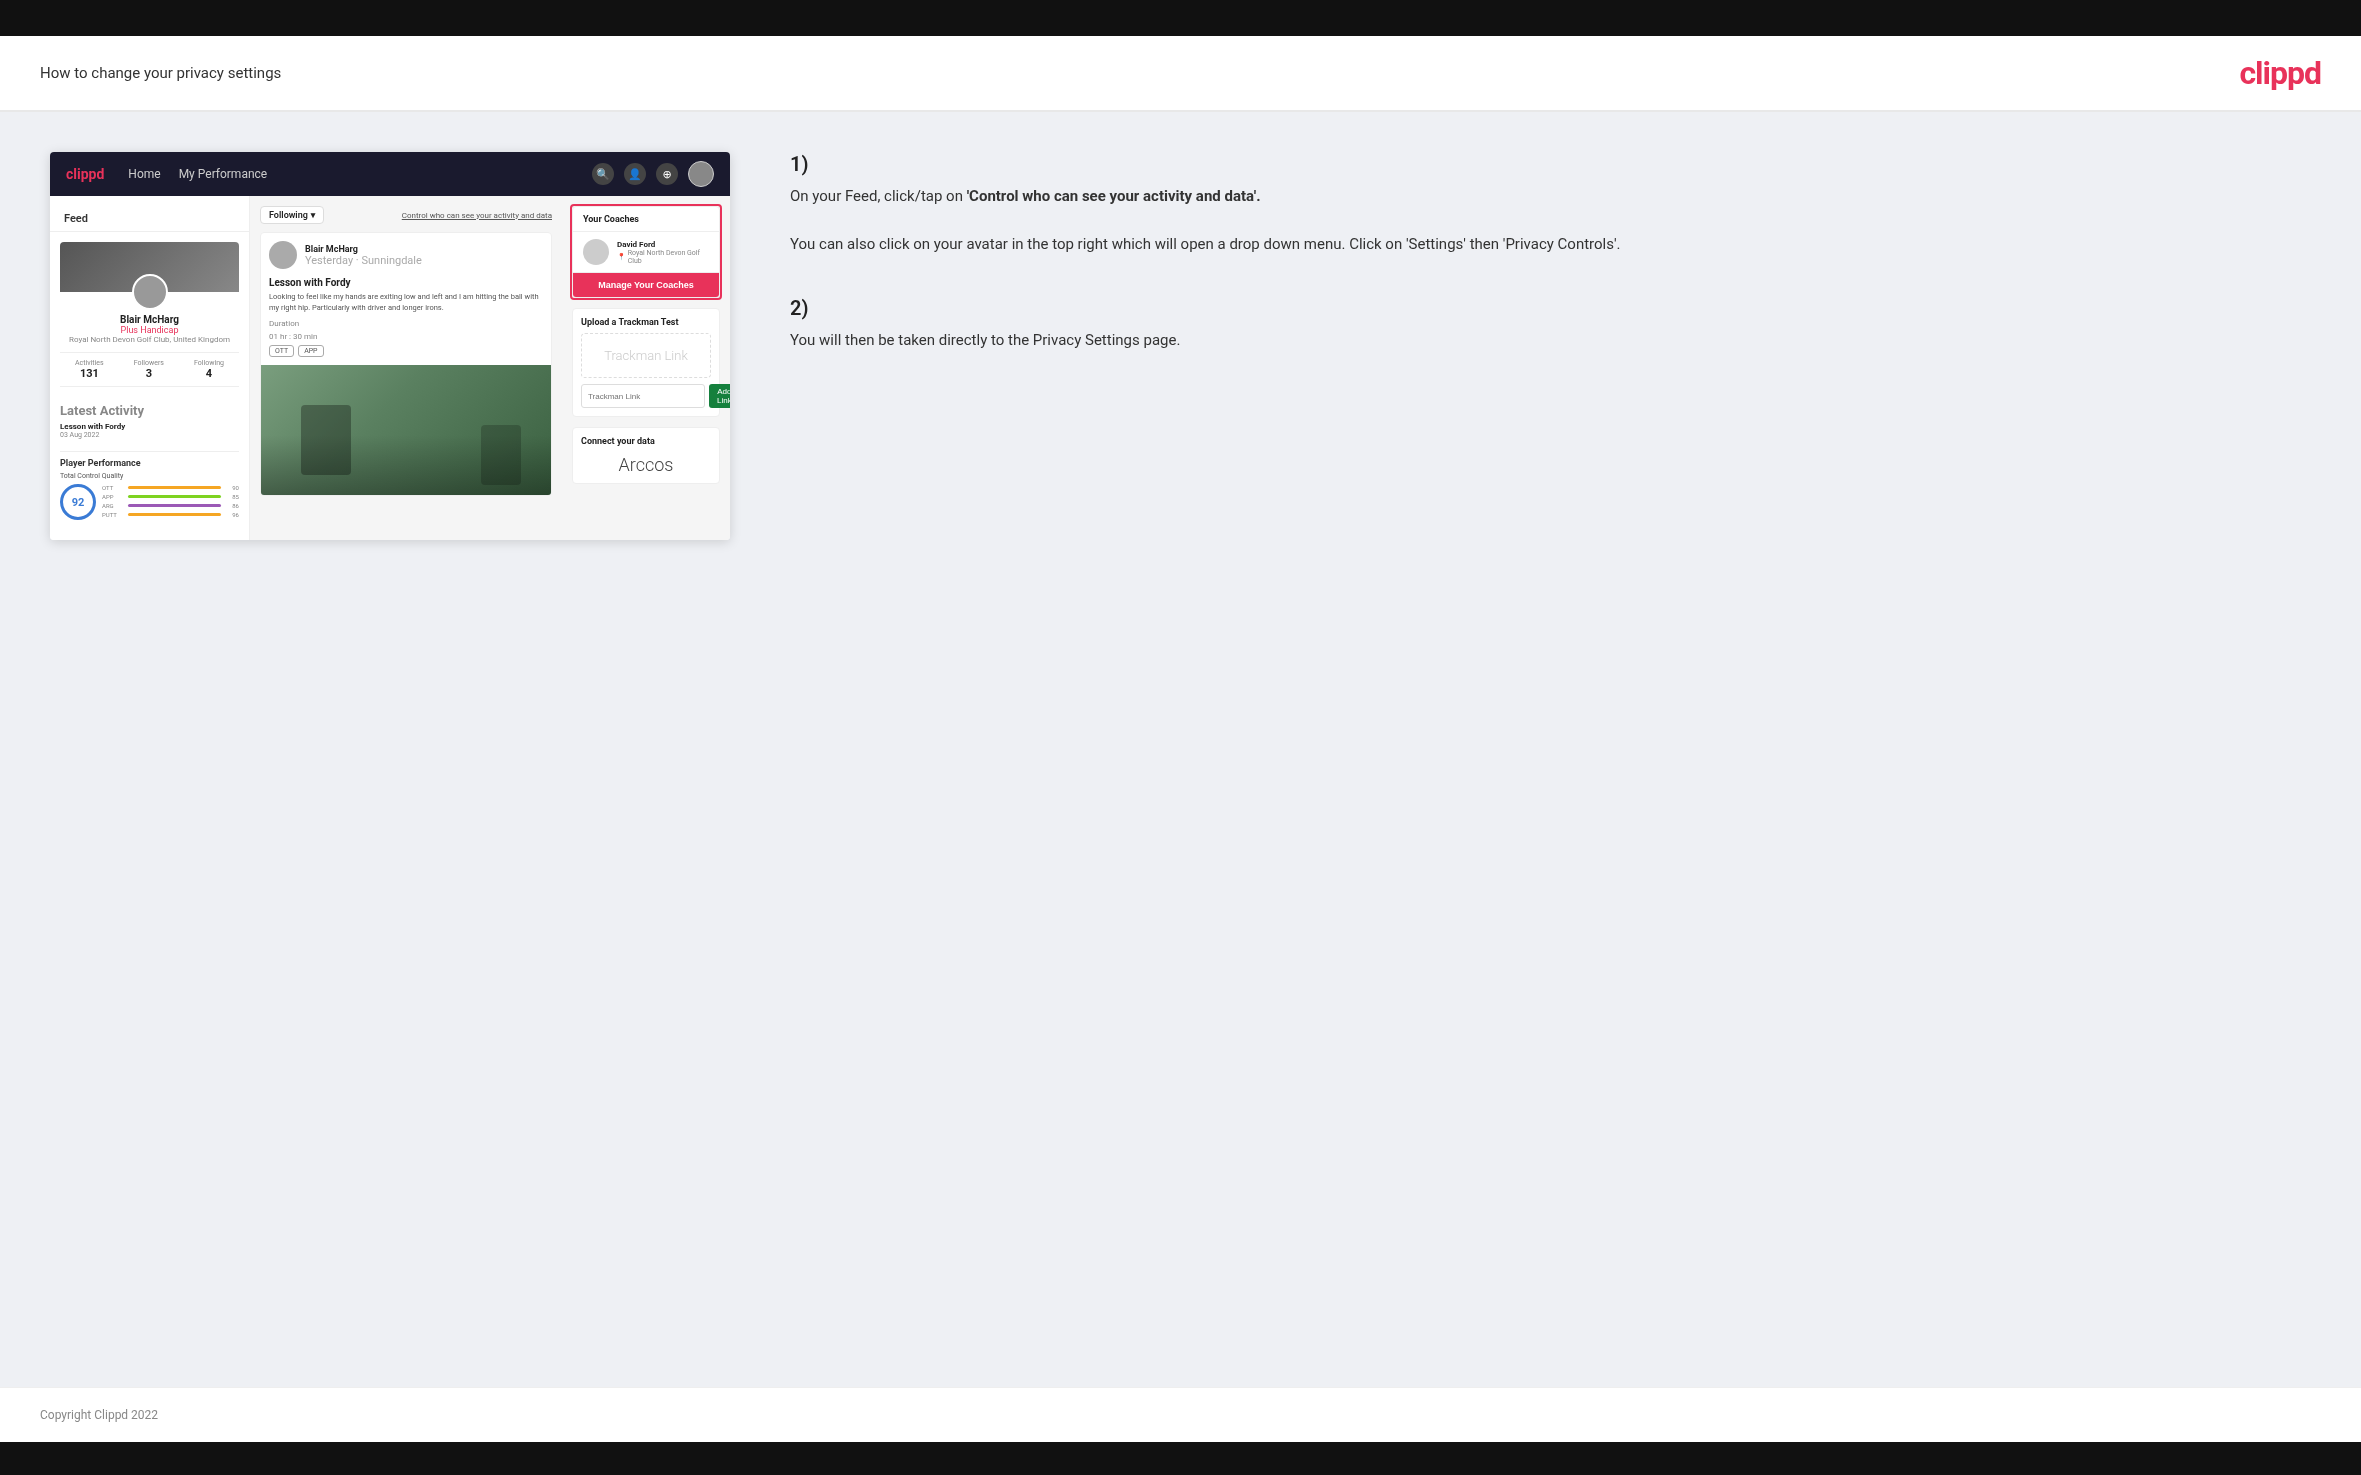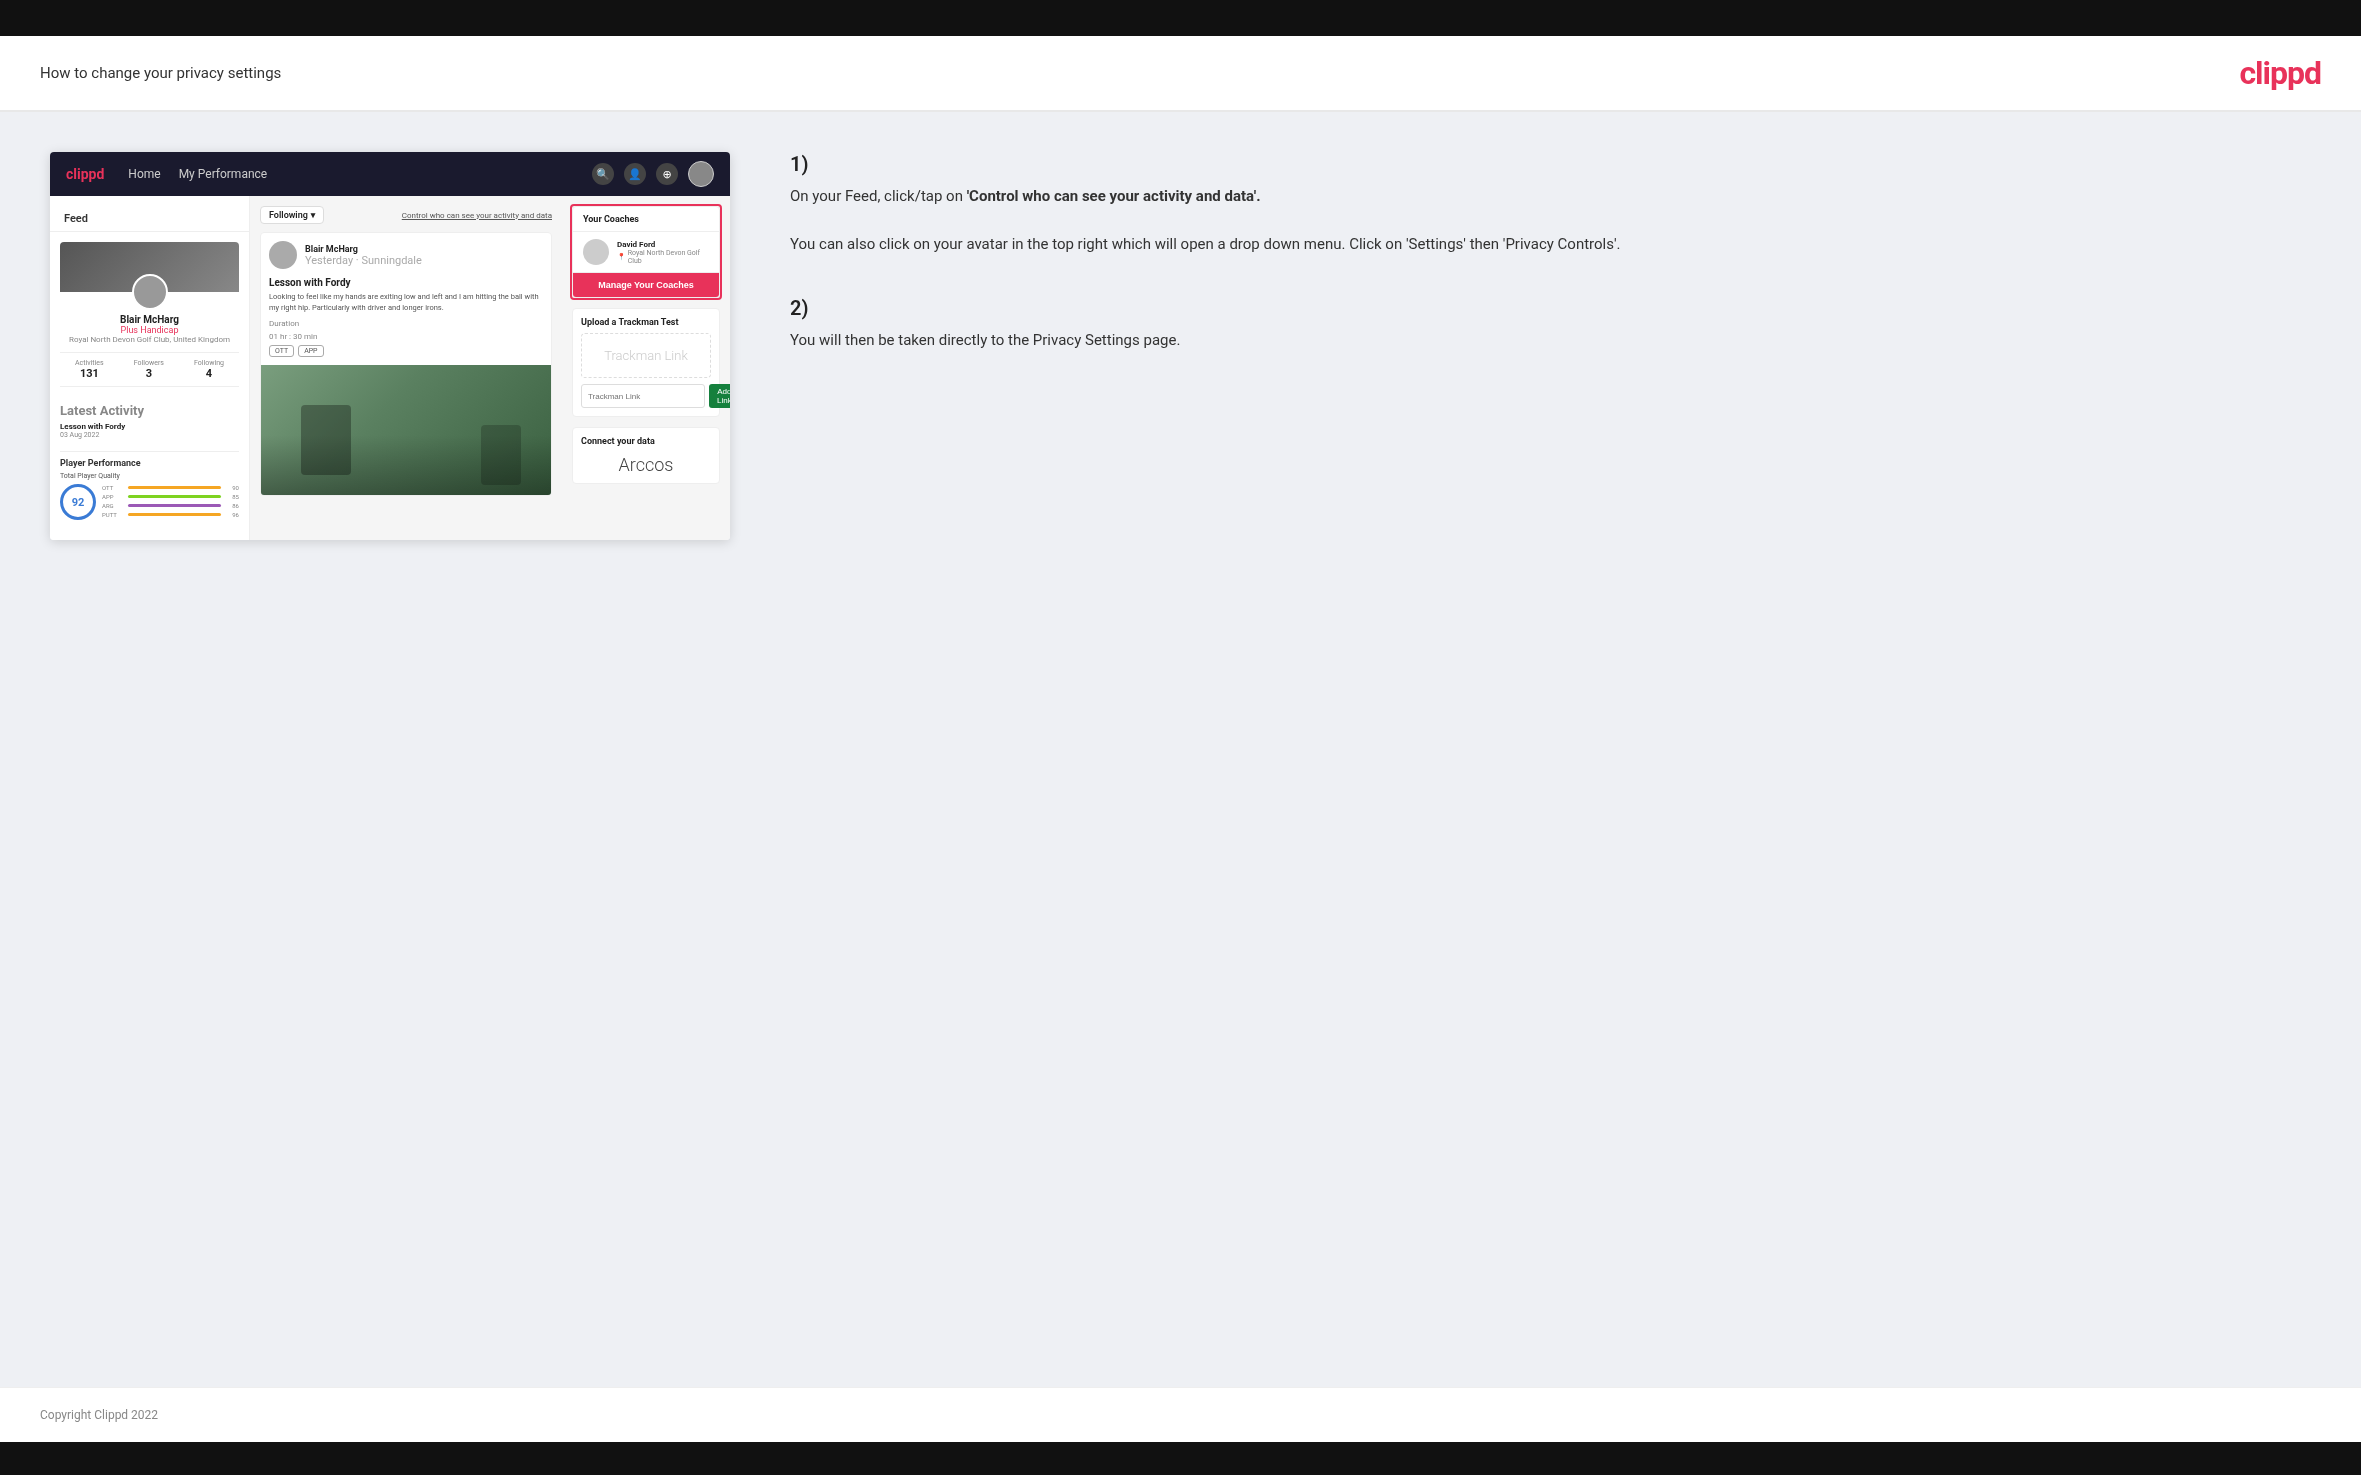--- a/index.html
+++ b/index.html
@@ -582,21 +582,21 @@
                 <div class="app-stat-value">4</div>
               </div>
             </div>
             <div style="padding: 4px 0;">
               <div class="app-latest-activity">Latest Activity</div>
               <div class="app-latest-title">Lesson with Fordy</div>
               <div class="app-latest-date">03 Aug 2022</div>
             </div>
             <div class="app-performance">
               <div class="app-performance-title">Player Performance</div>
-              <div class="app-quality-label">Total Player Quality</div>
+              <div class="app-quality-label">Total Control Quality</div>
               <div class="app-quality-row">
                 <div class="app-quality-circle">92</div>
                 <div class="app-quality-bars">
                   <div class="app-bar-row">
                     <span class="app-bar-label">OTT</span>
                     <div class="app-bar-track" style="background: #f5a623; width: 85%;"></div>
                     <span class="app-bar-value">90</span>
                   </div>
                   <div class="app-bar-row">
                     <span class="app-bar-label">APP</span>

